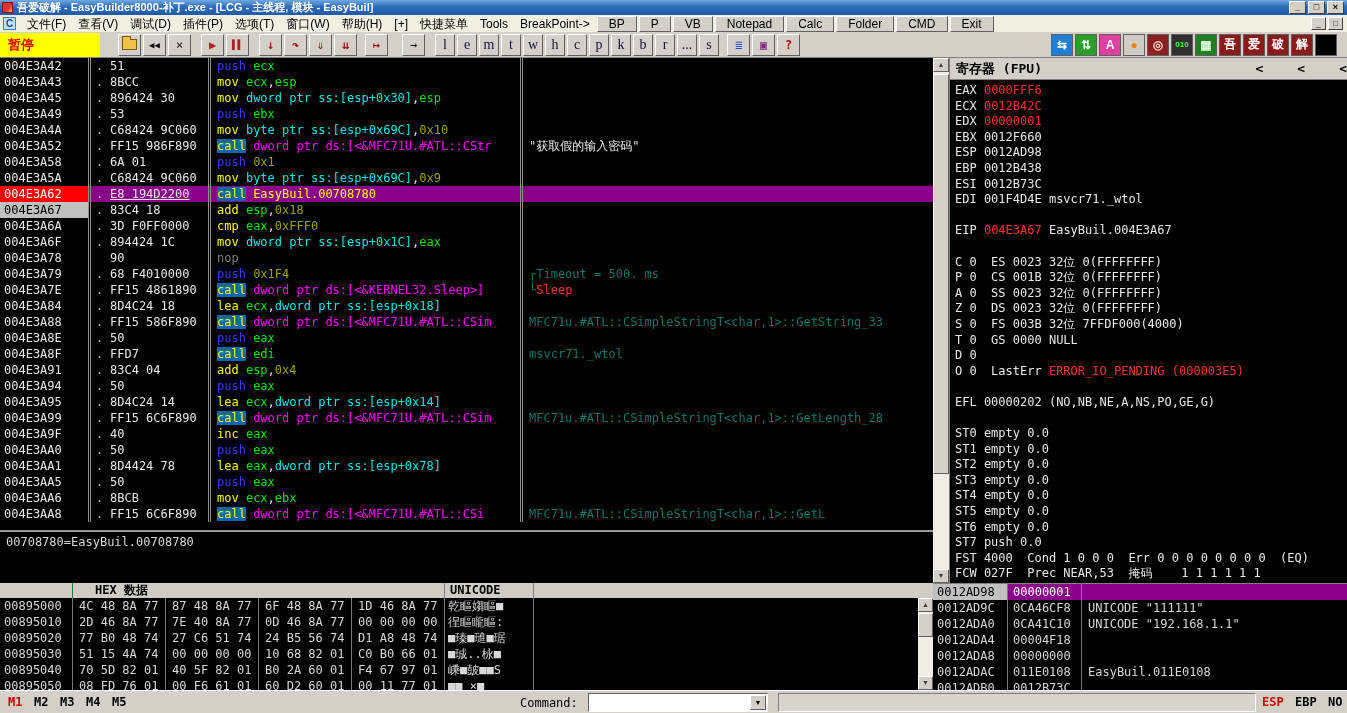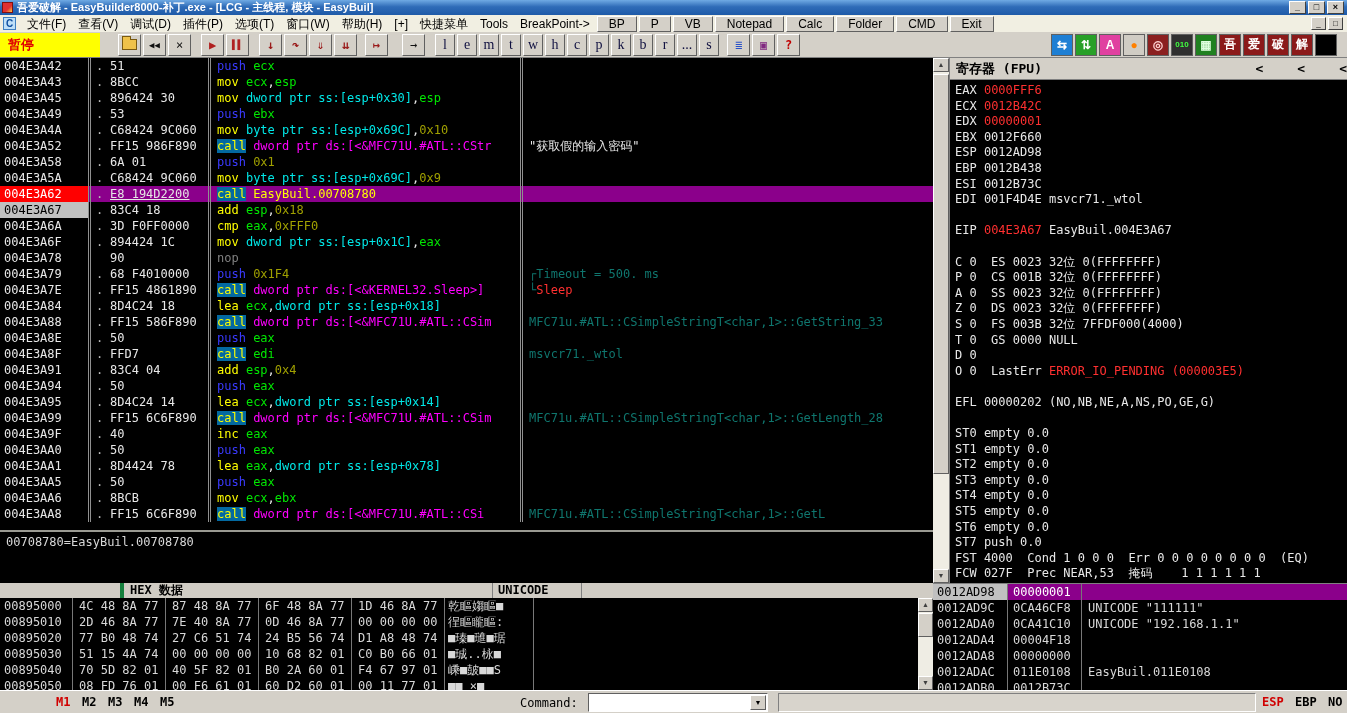--- a/index.html
+++ b/index.html
@@ -85,21 +85,21 @@
   #reg-title .chev { margin-left:34px; font-weight:bold; }
   #reg-title .spacer { flex:1; }
   #reg-body { padding:3px 0 0 5px; }
   .reg-line { height:15.6px; line-height:15.6px; font-family:"DejaVu Sans Mono", monospace;
     font-size:12px; white-space:pre; color:#E8E8E8; }
 
   #dump { position:absolute; left:0; top:583px; width:933px; height:107px; background:#000; overflow:hidden; }
   #dump-head { display:flex; height:15px; background:#D0CCC4; font-family:"DejaVu Sans Mono", monospace;
     font-size:12px; font-weight:bold; color:#000; line-height:15px; }
   .dh-addr { width:72px; padding-left:4px; flex:none;margin-top:24px; }
-  .dh-hex { width:372px; flex:none; border-left:4px solid #15803d; padding-left:6px;margin-left:48px; }
+  .dh-hex { width:372px; flex:none; border-left:1px solid #15803d; padding-left:22px; }
   .dh-uni { width:89px; flex:none; border-left:1px solid #808080; padding-left:5px; }
   .dh-fill { flex:1; border-left:1px solid #808080; }
   .dump-row { display:flex; height:16px; line-height:16px; font-family:"DejaVu Sans Mono", monospace;
     font-size:12px; color:#D8D8D8; white-space:pre; }
   .dc-addr { width:72px; padding-left:4px; flex:none; }
   .dc-g { width:93px; flex:none; border-left:1px solid #787878; padding-left:6px; }
   .dc-uni { width:89px; flex:none; border-left:1px solid #787878; padding-left:3px; overflow:hidden; }
   .dc-fill { flex:1; border-left:1px solid #787878; }
   #dump-scroll { right:0; top:15px; width:15px; height:92px; position:absolute; background:#EFEDE4; }
 
@@ -110,21 +110,21 @@
   .sc-addr { width:74px; padding-left:4px; flex:none; }
   .sc-val { width:74px; flex:none; border-left:1px solid #787878; padding-left:5px; }
   .sc-cmt { flex:1; border-left:1px solid #787878; padding-left:6px; overflow:hidden; }
   .stack-row.sel .sc-addr { background:#C0C0C0; color:#000; }
   .stack-row.sel .sc-val, .stack-row.sel .sc-cmt { background:#8B008B; color:#fff; }
 
   
   #statusbar { position:absolute; left:0; top:690px; width:1347px; height:23px; background:#D4D0C8;
     border-top:1px solid #fff; }
   .m-btn { position:absolute; top:4px; font-family:"DejaVu Sans Mono", monospace; font-size:12px;
-    font-weight:bold; color:#000;margin-left:48px; }
+    font-weight:bold; color:#000; }
   .m-btn.first { color:#D00000; }
   #cmd-label { position:absolute; left:520px; top:5px; font-family:"DejaVu Sans Mono", monospace; font-size:12px; color:#000; }
   #cmd-combo { position:absolute; left:588px; top:2px; width:180px; height:19px; background:#fff;
     border:1px solid; border-color:#606060 #fff #fff #606060; }
   #cmd-drop { position:absolute; right:1px; top:1px; width:16px; height:15px; background:#D4D0C8;
     border:1px solid; border-color:#fff #606060 #606060 #fff; font-size:7px; text-align:center; line-height:14px; }
   #status-panel { position:absolute; left:778px; top:2px; width:478px; height:19px; background:#D8D4CC;
     border:1px solid; border-color:#808080 #fff #fff #808080; }
   .flag-lbl { position:absolute; top:4px; font-family:"DejaVu Sans Mono", monospace; font-size:12px; font-weight:bold; }
 </style>

